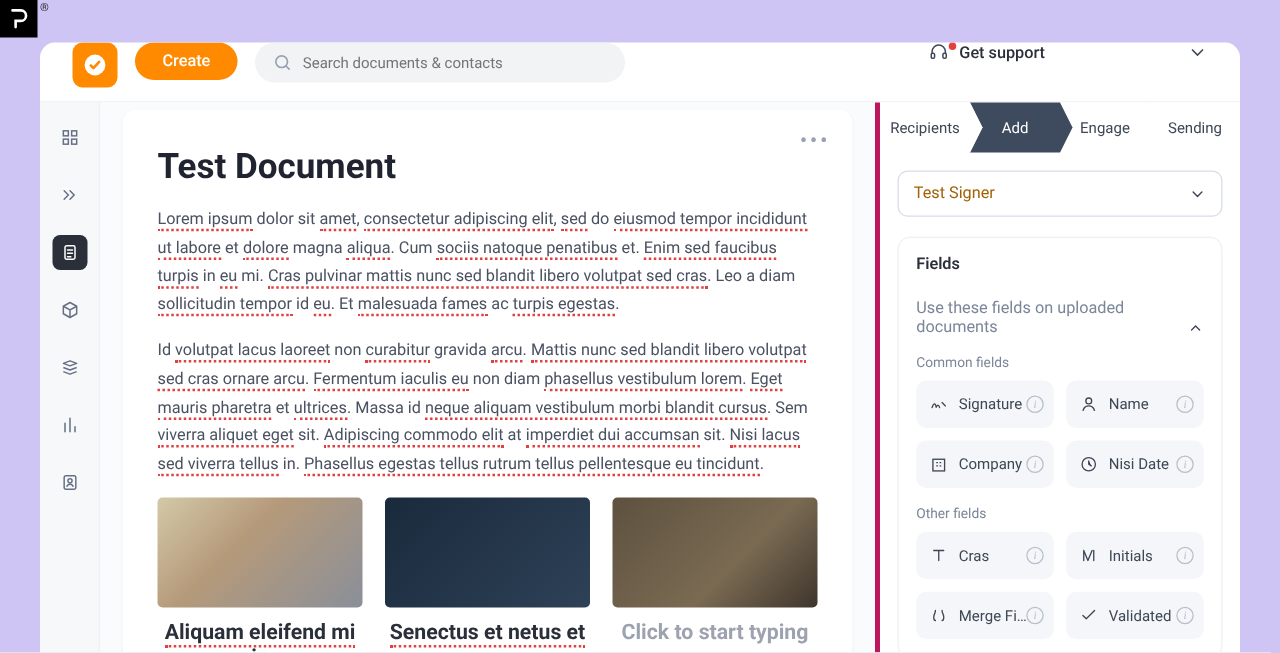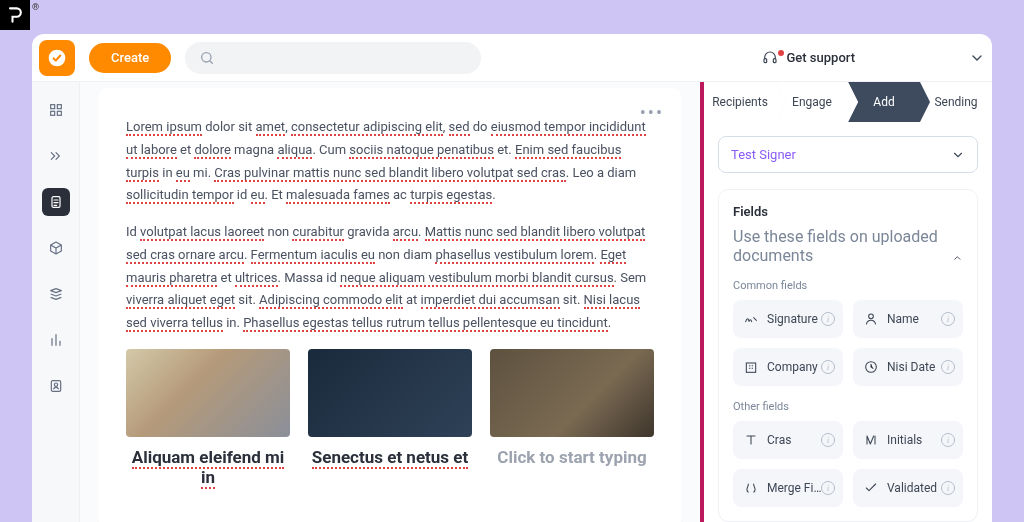--- a/index.html
+++ b/index.html
@@ -1,21 +1,21 @@
 <!DOCTYPE html>
 <html><head>
 <meta charset="utf-8">
 <style>
 *{box-sizing:border-box;margin:0;padding:0;font-family:-apple-system,BlinkMacSystemFont,"Segoe UI",Roboto,sans-serif}
 body{background:#cfc5f4;width:1024px;height:522px;overflow:hidden;position:relative}
 .corner-badge{position:absolute;top:0;left:0;width:30px;height:30px;background:#000;display:flex;align-items:center;justify-content:center}
 .corner-badge svg{width:20px;height:20px}
 .corner-dot{position:absolute;top:2px;left:32px;font-size:9px;color:#333}
 .app{position:absolute;top:34px;left:32px;right:32px;bottom:0;background:#fff;border-radius:12px 12px 0 0;display:flex;flex-direction:column;overflow:hidden}
-.topbar{height:48px;display:flex;align-items:center;padding:0 7px;gap:14px;border-bottom:1px solid #eef0f3}
+.topbar{height:48px;display:flex;align-items:flex-start;padding:0 26px;gap:14px;border-bottom:1px solid #eef0f3}
 .logo-chip{width:36px;height:36px;border-radius:8px;background:#ff8a00;display:flex;align-items:center;justify-content:center}
 .logo-chip svg{width:20px;height:20px}
 .create-btn{background:#ff8a00;color:#fff;border:none;border-radius:18px;padding:0 22px;height:30px;font-size:13px;font-weight:500;cursor:pointer}
 .search{flex:0 0 296px;height:32px;background:#f1f3f5;border-radius:16px;display:flex;align-items:center;padding:0 14px;gap:8px}
 .search input{border:none;background:transparent;outline:none;font-size:12px;color:#6b7280;width:100%}
 .spacer{flex:1}
 .support{display:flex;align-items:center;gap:8px;font-size:13px;font-weight:500;color:#2a2f3a;cursor:pointer;position:relative}
 .support .dot{position:absolute;top:-2px;left:14px;width:10px;height:10px;border-radius:50%;background:#e24141;border:2px solid #fff}
 .chev{cursor:pointer;margin-left:100px}
 .body{flex:1;display:flex;min-height:0}
@@ -39,25 +39,25 @@
 .right{width:292px;border-left:4px solid #be185d;display:flex;flex-direction:column;background:#fff;min-height:0}
 .steps{height:40px;display:flex;position:relative;background:#fff}
 .step{flex:1;display:flex;align-items:center;justify-content:center;font-size:12px;color:#3e4755;position:relative;cursor:pointer}
 .step.active{background:#3e4a5e;color:#fff}
 .step:not(:last-child)::after{content:"";position:absolute;right:-10px;top:0;width:0;height:0;border-top:20px solid transparent;border-bottom:20px solid transparent;border-left:10px solid #fff;z-index:2}
 .step.active::after{border-left-color:#3e4a5e}
 .step:not(:first-child)::before{content:"";position:absolute;left:0;top:0;width:0;height:0;border-top:20px solid transparent;border-bottom:20px solid transparent;border-left:10px solid #eef0f3;z-index:1}
 .side-content{padding:14px 14px;overflow:auto;flex:1}
 .connect-label{font-size:11px;color:#7b8698;margin-bottom:4px}
 .signer-box{border:1px solid #d7dde6;border-radius:8px;padding:10px 12px;display:flex;align-items:center;justify-content:space-between;margin-bottom:16px;cursor:pointer}
-.signer-box span{font-size:13px;color:#8b5cf6}
+.signer-box span{font-size:13px;color:#a16207}
 .fields-panel{border:1px solid #eef0f3;border-radius:10px;padding:14px 14px}
 .fields-head{display:flex;justify-content:space-between;align-items:flex-end;cursor:pointer}
 .fields-head h5{font-size:13px;font-weight:600;color:#2a2f3a}
-.fields-head p{font-size:16px;color:#7b8698;margin-top:8px}
+.fields-head p{font-size:13px;color:#7b8698;margin-top:20px}
 .sub-label{font-size:11px;color:#7b8698;margin:14px 0 8px}
 .field-grid{display:grid;grid-template-columns:1fr 1fr;gap:10px}
 .field-chip{background:#f4f6f9;border-radius:8px;height:38px;display:flex;align-items:center;padding:0 10px;font-size:12px;color:#3e4755;gap:8px;cursor:pointer;position:relative}
 .field-chip .info{position:absolute;right:8px;width:14px;height:14px;border:1.5px solid #b6bfcc;border-radius:50%;display:flex;align-items:center;justify-content:center;font-size:9px;color:#b6bfcc;font-style:italic;font-family:Georgia,serif}
 .icon-sm{width:16px;height:16px;flex-shrink:0}
 .chev-down{width:14px;height:14px}
 .chev-up{width:14px;height:14px}
 </style>
 </head>
 <body>
@@ -76,20 +76,21 @@
           <circle cx="12" cy="12" r="10" fill="#fff"></circle>
           <path d="M8 12.5l2.5 2.5L16 9" stroke="#ff8a00" stroke-width="2.5" fill="none" stroke-linecap="round" stroke-linejoin="round"></path>
         </svg>
     </div>
     <button class="create-btn">Create</button>
     <div class="search">
       <svg class="icon-sm" viewBox="0 0 24 24" fill="none">
           <circle cx="11" cy="11" r="7" stroke="#98a2b3" stroke-width="2"></circle>
           <path d="M20 20l-3.5-3.5" stroke="#98a2b3" stroke-width="2" stroke-linecap="round"></path>
         </svg>
+      <input placeholder="Search documents &amp; contacts" style="">
     </div>
     <div class="spacer"></div>
     <div class="support">
       <svg class="icon-sm" viewBox="0 0 24 24" fill="none">
           <path d="M4 13v-2a8 8 0 0 1 16 0v2" stroke="#3e4755" stroke-width="1.8"></path>
           <rect x="3" y="13" width="4" height="6" rx="1.5" stroke="#3e4755" stroke-width="1.8"></rect>
           <rect x="17" y="13" width="4" height="6" rx="1.5" stroke="#3e4755" stroke-width="1.8"></rect>
         </svg>
       <span class="dot"></span>
       <span>Get support</span>
@@ -141,20 +142,21 @@
             <rect x="5" y="4" width="14" height="16" rx="2" stroke="currentColor" stroke-width="1.8"></rect>
             <circle cx="12" cy="10" r="2.5" stroke="currentColor" stroke-width="1.8"></circle>
             <path d="M8 17c.8-2 2.3-3 4-3s3.2 1 4 3" stroke="currentColor" stroke-width="1.8"></path>
           </svg>
         </div>
     </div>
 
     <div class="center">
       <div class="doc-card">
         <div class="doc-menu">•••</div>
+        <h1 class="doc-title">Test Document</h1>
         <div class="doc-body">
           <p id="p1"><span class="spell">Lorem ipsum</span><span> dolor sit </span><span class="spell">amet</span><span>, </span><span class="spell">consectetur adipiscing elit</span><span>, </span><span class="spell">sed</span><span> do </span><span class="spell">eiusmod tempor incididunt</span><span> </span><span class="spell">ut labore</span><span> et </span><span class="spell">dolore</span><span> magna </span><span class="spell">aliqua</span><span>. Cum </span><span class="spell">sociis natoque penatibus</span><span> et. </span><span class="spell">Enim sed faucibus</span><span> </span><span class="spell">turpis</span><span> in </span><span class="spell">eu</span><span> mi. </span><span class="spell">Cras pulvinar mattis nunc sed blandit libero volutpat sed cras</span><span>. Leo a diam </span><span class="spell">sollicitudin tempor</span><span> id </span><span class="spell">eu</span><span>. Et </span><span class="spell">malesuada fames</span><span> ac </span><span class="spell">turpis egestas</span><span>.</span></p>
           <p id="p2"><span>Id </span><span class="spell">volutpat lacus laoreet</span><span> non </span><span class="spell">curabitur</span><span> gravida </span><span class="spell">arcu</span><span>. </span><span class="spell">Mattis nunc sed blandit libero volutpat</span><span> </span><span class="spell">sed cras ornare arcu</span><span>. </span><span class="spell">Fermentum iaculis eu</span><span> non diam </span><span class="spell">phasellus vestibulum lorem</span><span>. </span><span class="spell">Eget</span><span> </span><span class="spell">mauris pharetra</span><span> et </span><span class="spell">ultrices</span><span>. Massa id </span><span class="spell">neque aliquam vestibulum morbi blandit cursus</span><span>. Sem </span><span class="spell">viverra aliquet eget</span><span> sit. </span><span class="spell">Adipiscing commodo elit</span><span> at </span><span class="spell">imperdiet dui accumsan</span><span> sit. </span><span class="spell">Nisi lacus</span><span> </span><span class="spell">sed viverra tellus</span><span> in. </span><span class="spell">Phasellus egestas tellus rutrum tellus pellentesque eu tincidunt</span><span>.</span></p>
         </div>
         <div class="grid3" id="tiles">
             <div class="tile a">
               <div class="img"></div>
               <h4><span class="spell">Aliquam eleifend mi in</span></h4>
             </div>
             <div class="tile b">
@@ -165,22 +167,22 @@
               <div class="img"></div>
               <h4>Click to start typing</h4>
             </div>
           </div>
       </div>
     </div>
 
     <div class="right">
       <div class="steps" id="steps">
           <div class="step">Recipients</div>
+          <div class="step active">Add</div>
           <div class="step">Engage</div>
-          <div class="step active">Add</div>
           <div class="step">Sending</div>
         </div>
       <div class="side-content">
         <div class="signer-box">
           <span>Test Signer</span>
           <svg class="chev-down" viewBox="0 0 24 24">
               <path d="M6 9l6 6 6-6" stroke="#3e4755" stroke-width="2" fill="none" stroke-linecap="round"></path>
             </svg>
         </div>
         <div class="fields-panel">

